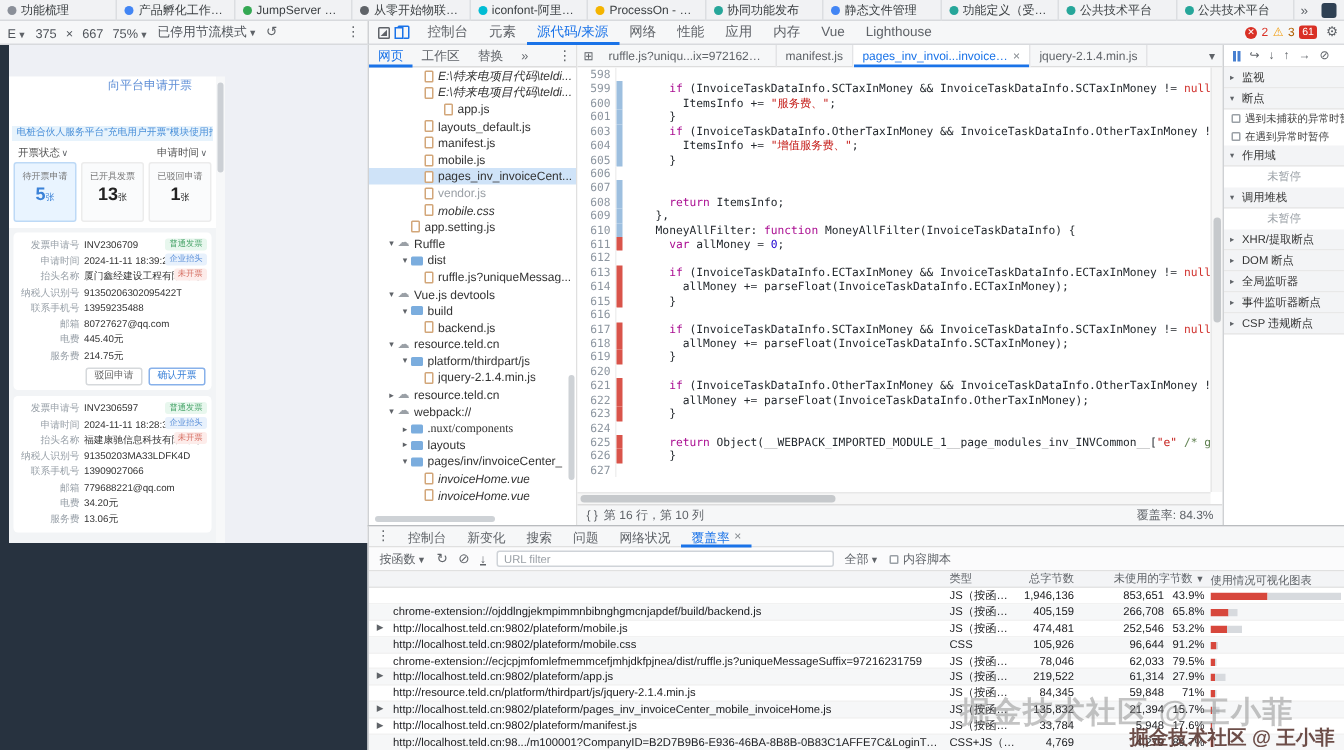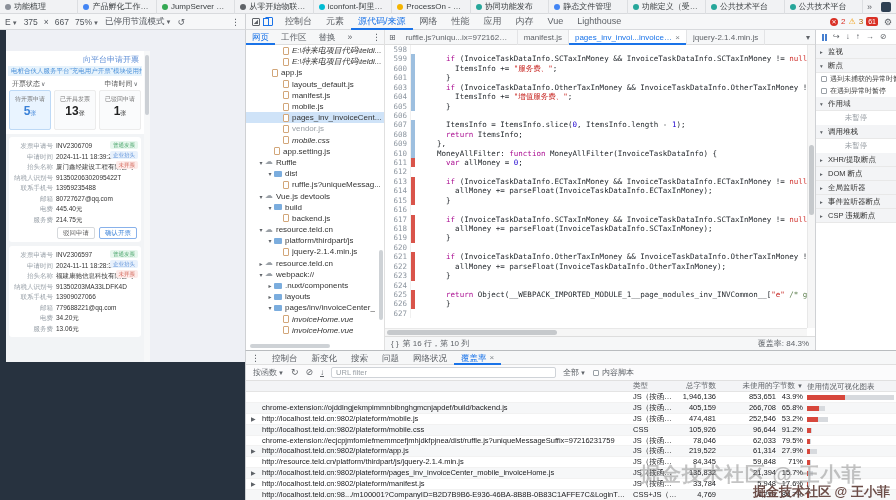--- a/index.html
+++ b/index.html
@@ -43,21 +43,21 @@
   .warn-count{color:#b06000;font-size:8px}
   .issues-badge{background:#d93025;color:#fff;border-radius:2px;font-size:7px;padding:0 2px;height:9px;line-height:9px}
   .gear-ic{color:#5f6368;font-size:9px;margin-left:3px}
   
   #page-preview{position:absolute;left:0;top:30px;width:245px;height:470px;background:#eef0f5;overflow:hidden}
   #page-darkstrip{position:absolute;left:0;top:0;width:6px;height:470px;background:#27323f}
   #pv-card{position:absolute;left:6px;top:21px;width:138px;height:311px;background:#fff;z-index:1}
   #page-darkbottom{position:absolute;left:0;top:332px;width:245px;height:138px;background:#27323f;z-index:2}
   #pv-scroll{position:absolute;left:144px;top:21px;width:6px;height:311px;background:#f7f8f9;z-index:1}
   #pv-scroll .thumb{position:absolute;left:1px;top:4px;width:4px;height:60px;background:#ccd0d5;border-radius:2px}
-  .pv-title-row{height:14px;display:flex;justify-content:flex-end;align-items:flex-end;padding:0 5px}
+  .pv-title-row{height:32px;display:flex;justify-content:flex-end;align-items:flex-start;padding:0 16px}
   .pv-title{font-size:8px;color:#5e8ed6}
   .pv-notice{margin:1px 2px;height:10px;line-height:10px;background:#e7f3fc;color:#4a90d9;font-size:6.5px;
              padding:0 3px;white-space:nowrap;overflow:hidden}
   .pv-filters{display:flex;justify-content:space-between;align-items:center;height:13px;padding:0 6px;
               font-size:7px;color:#555}
   .pv-stats{display:flex;gap:3px;padding:0 3px;height:40px}
   .stat{flex:1;background:#fafbfc;border:1px solid #ececec;border-radius:2px;text-align:center;padding-top:4px;min-width:0}
   .stat.sel{background:#e9f4ff;border-color:#bdd9f6}
   .stat-label{font-size:6px;color:#777;white-space:nowrap;overflow:hidden}
   .stat-value{font-size:12px;font-weight:bold;color:#222;line-height:15px}
@@ -400,21 +400,21 @@
         <div class="trow italic" style="padding-left: 29px;">
           <span class="tcaret"></span>
           <span class="ic-file"></span>
           <span class="tlabel">E:\特来电项目代码\teldi...</span>
         </div>
         <div class="trow italic" style="padding-left: 29px;">
           <span class="tcaret"></span>
           <span class="ic-file"></span>
           <span class="tlabel">E:\特来电项目代码\teldi...</span>
         </div>
-        <div class="trow" style="padding-left: 18px;">
+        <div class="trow" style="padding-left: 42px;">
           <span class="tcaret"></span>
           <span class="ic-file"></span>
           <span class="tlabel">app.js</span>
         </div>
         <div class="trow" style="padding-left: 29px;">
           <span class="tcaret"></span>
           <span class="ic-file"></span>
           <span class="tlabel">layouts_default.js</span>
         </div>
         <div class="trow" style="padding-left: 29px;">
@@ -495,21 +495,21 @@
         <div class="trow" style="padding-left: 11px;">
           <span class="tcaret">▸</span>
           <span class="ic-cloud">☁</span>
           <span class="tlabel">resource.teld.cn</span>
         </div>
         <div class="trow" style="padding-left: 11px;">
           <span class="tcaret">▾</span>
           <span class="ic-cloud">☁</span>
           <span class="tlabel">webpack://</span>
         </div>
-        <div class="trow" style="padding-left: 20px;">
+        <div class="trow" style="padding-left: 20px; font-family: Liberation Serif, serif;">
           <span class="tcaret">▸</span>
           <span class="ic-folder"></span>
           <span class="tlabel">.nuxt/components</span>
         </div>
         <div class="trow" style="padding-left: 20px;">
           <span class="tcaret">▸</span>
           <span class="ic-folder"></span>
           <span class="tlabel">layouts</span>
         </div>
         <div class="trow" style="padding-left: 20px;">
@@ -589,21 +589,20 @@
         <span class="ct">      }</span>
       </div>
       <div class="cl">
         <span class="ln">606</span>
         <span class="mk"></span>
         <span class="ct"></span>
       </div>
       <div class="cl">
         <span class="ln">607</span>
         <span class="mk b"></span>
-        <span class="ct">      ItemsInfo = ItemsInfo.slice(<i class="tk-d">0</i>, ItemsInfo.length - <i class="tk-d">1</i>);</span>
       </div>
       <div class="cl">
         <span class="ln">608</span>
         <span class="mk b"></span>
         <span class="ct">      <i class="tk-k">return</i> ItemsInfo;</span>
       </div>
       <div class="cl">
         <span class="ln">609</span>
         <span class="mk b"></span>
         <span class="ct">    },</span>

